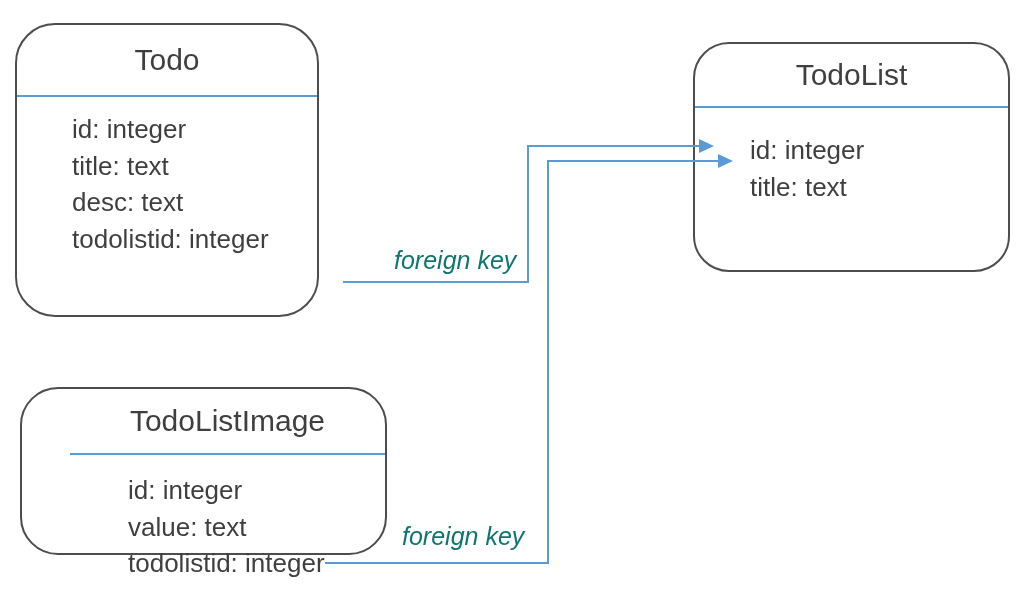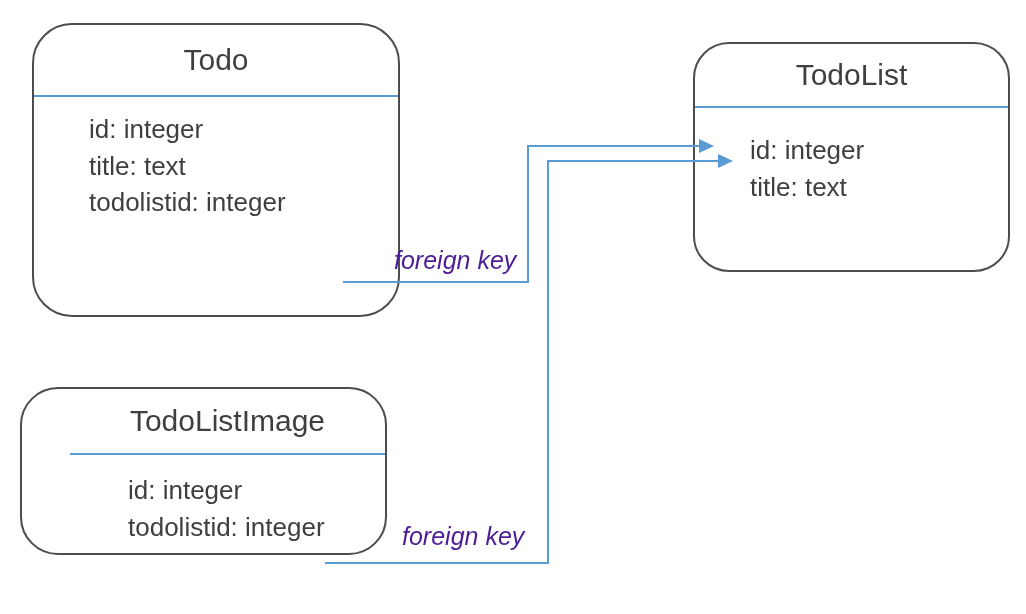--- a/index.html
+++ b/index.html
@@ -34,21 +34,21 @@
     box-sizing: border-box;
     font-size: 26px;
     color: #3f3f3f;
   }
   .field-row {
     line-height: 36.5px;
     white-space: nowrap;
   }
 
   
-  #entity-todo { left: 32px; top: 23px; width: 368px; height: 294px; border-radius: 40px; }
+  #entity-todo { left: 15px; top: 23px; width: 304px; height: 294px; border-radius: 40px; }
   #entity-todo .entity-title { height: 72px; }
   #entity-todo .entity-fields { padding: 14px 0 0 55px; }
 
   
   #entity-todolist { left: 693px; top: 42px; width: 317px; height: 230px; border-radius: 36px; }
   #entity-todolist .entity-title { height: 64px; }
   #entity-todolist .entity-fields { padding: 24px 0 0 55px; }
 
   
   #entity-todolistimage { left: 20px; top: 387px; width: 367px; height: 168px; border-radius: 38px; padding-left: 48px; }
@@ -60,52 +60,54 @@
     left: 0;
     top: 0;
     width: 1026px;
     height: 614px;
     pointer-events: none;
   }
   .relation-label {
     position: absolute;
     font-size: 25px;
     font-style: italic;
-    color: #4c1d95;
+    color: #0f766e;
     white-space: nowrap;
   }
   #relation-label-1 { left: 394px; top: 246px; }
   #relation-label-2 { left: 402px; top: 522px; }
 </style>
 </head>
 <body>
 
 <div class="canvas">
 
   <div class="entity" id="entity-todo">
     <div class="entity-title">Todo</div>
     <div class="entity-fields">
       <div class="field-row">id: integer</div>
       <div class="field-row">title: text</div>
+      <div class="field-row">desc: text</div>
       <div class="field-row">todolistid: integer</div>
     </div>
   </div>
 
   <div class="entity" id="entity-todolist">
     <div class="entity-title">TodoList</div>
     <div class="entity-fields">
       <div class="field-row">id: integer</div>
       <div class="field-row">title: text</div>
     </div>
   </div>
 
   <div class="entity" id="entity-todolistimage">
     <div class="entity-title">TodoListImage</div>
     <div class="entity-fields">
       <div class="field-row">id: integer</div>
+      <div class="field-row">value: text</div>
       <div class="field-row">todolistid: integer</div>
     </div>
   </div>
 
   <svg class="connector-overlay" width="1026" height="614" viewBox="0 0 1026 614" fill="none" xmlns="http://www.w3.org/2000/svg">
 
     <path d="M343,282 H528 V146 H700" stroke="#5b9bd5" stroke-width="2"></path>
     <polygon points="699,139 714,146 699,153" fill="#5b9bd5"></polygon>
 
     <path d="M325,563 H548 V161 H719" stroke="#5b9bd5" stroke-width="2"></path>

